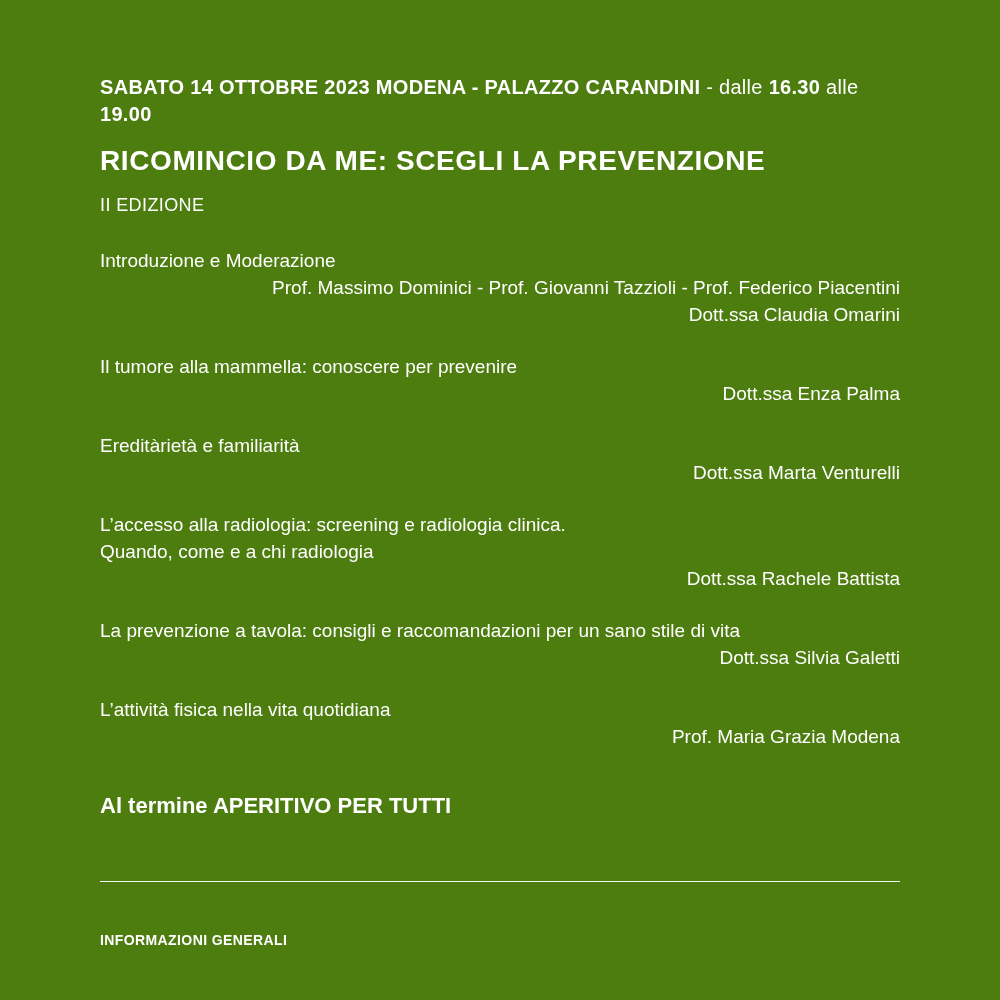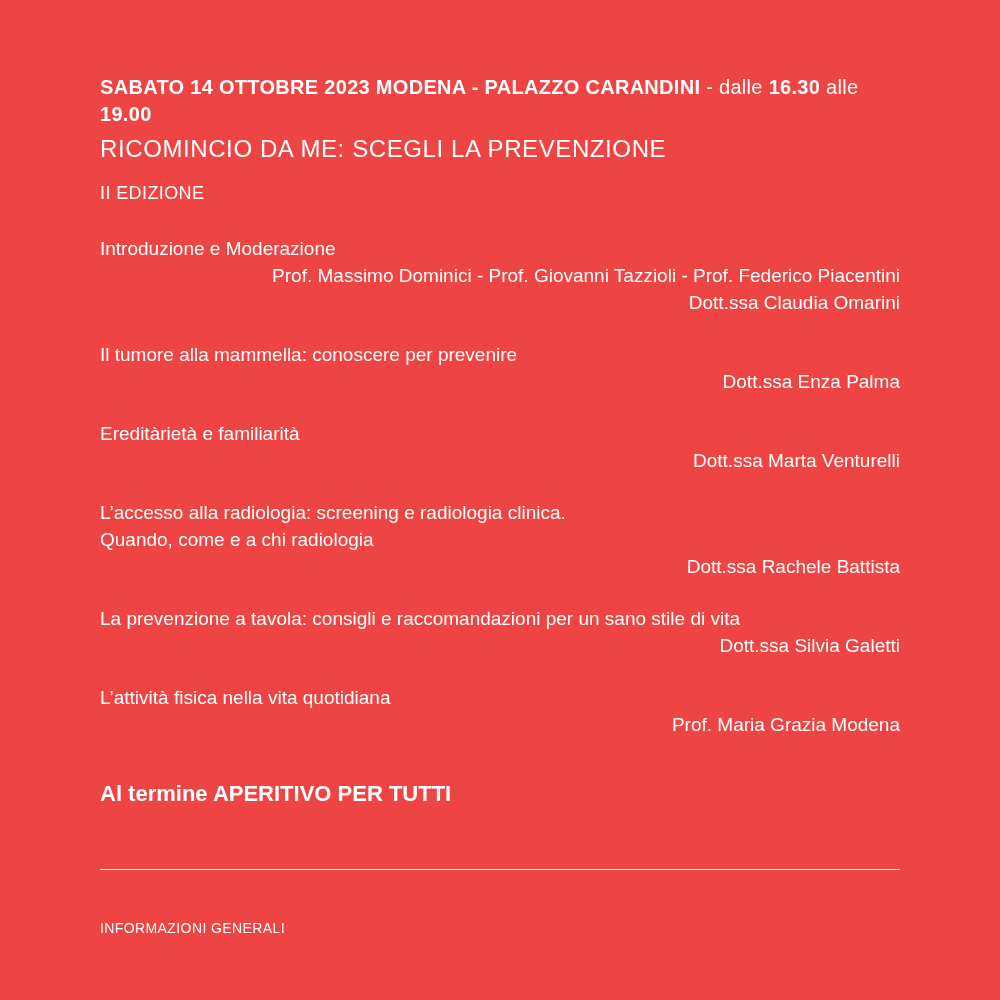--- a/index.html
+++ b/index.html
@@ -3,43 +3,43 @@
 <meta charset="utf-8">
 <style>
   html, body {
     margin: 0;
     padding: 0;
   }
   .poster {
     position: relative;
     width: 1000px;
     height: 1000px;
-    background: #ef4444;
+    background: #4d7c0f;
     color: #ffffff;
     font-family: "Liberation Sans", sans-serif;
     box-sizing: border-box;
     padding: 74px 100px 0 100px;
     overflow: hidden;
   }
   .date-line {
     font-size: 20px;
     line-height: 27px;
     font-weight: 700;
     letter-spacing: 0.3px;
     white-space: pre-wrap;
   }
   .date-line .light {
     font-weight: 400;
   }
   .event-title {
-    font-size: 24px;
+    font-size: 28px;
     line-height: 33px;
-    font-weight: 400;
+    font-weight: 700;
     letter-spacing: 0.6px;
-    margin-top: 4px;
+    margin-top: 16px;
   }
   .event-edition {
     font-size: 18px;
     line-height: 24px;
     font-weight: 400;
     letter-spacing: 0.4px;
     margin-top: 16px;
   }
   .session {
     margin-top: 25px;
@@ -65,21 +65,21 @@
   .divider {
     margin-top: 62px;
     border: none;
     border-top: 1px solid rgba(255, 255, 255, 0.95);
     width: 100%;
   }
   .info-label {
     margin-top: 49px;
     font-size: 14px;
     line-height: 18px;
-    font-weight: 400;
+    font-weight: 700;
     letter-spacing: 0.4px;
   }
   .venue-line {
     margin-top: 9px;
     font-size: 15.5px;
     line-height: 20px;
     font-weight: 700;
     letter-spacing: 0.2px;
   }
 </style>

